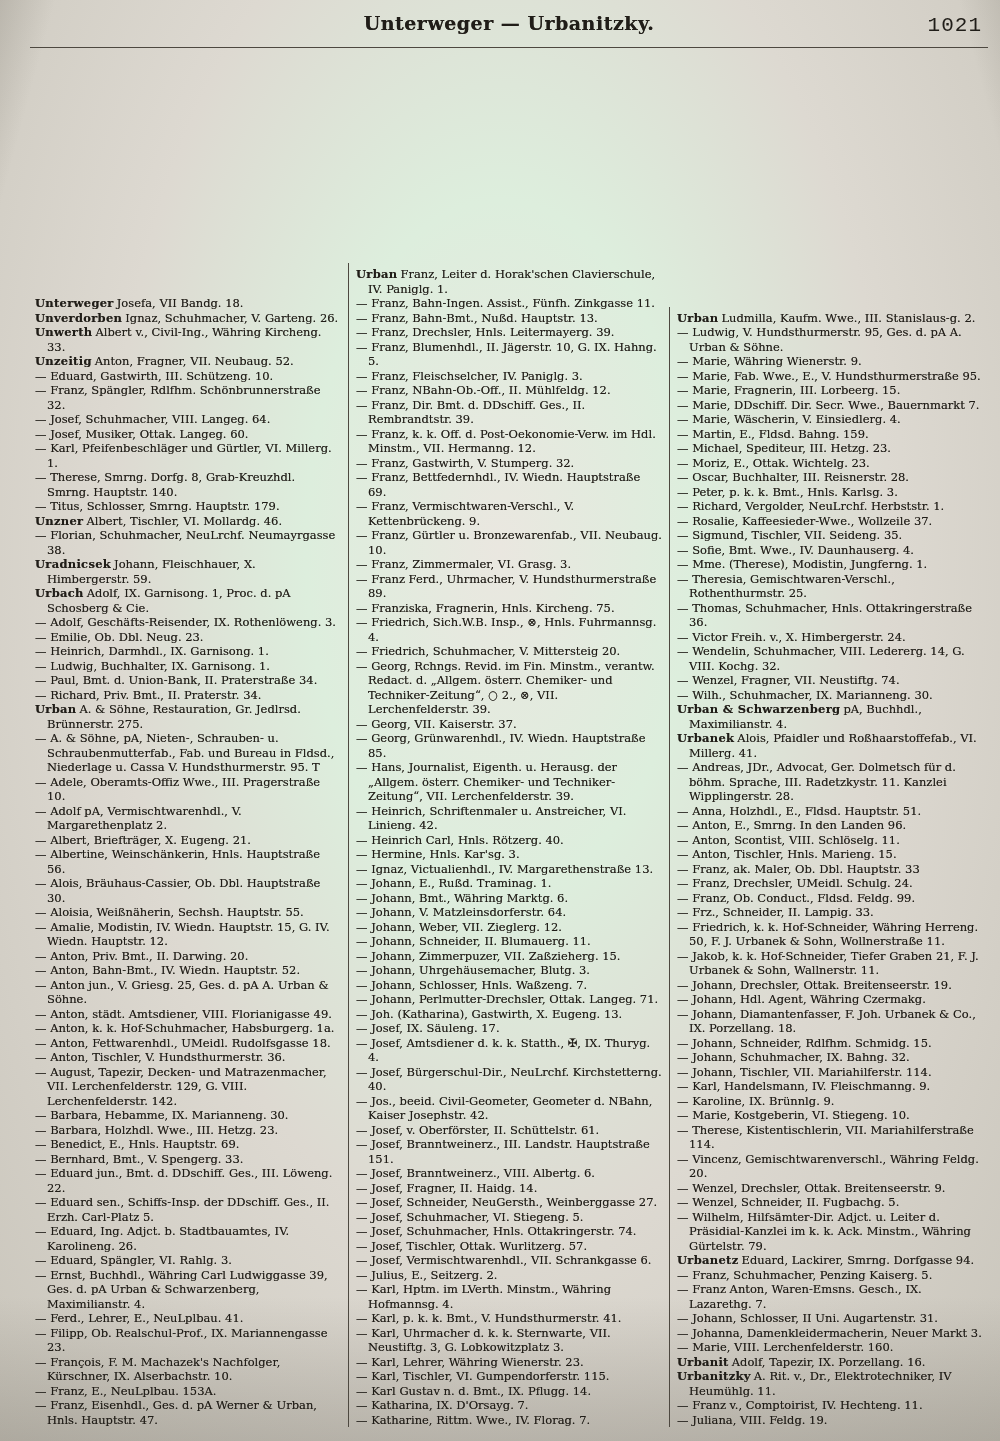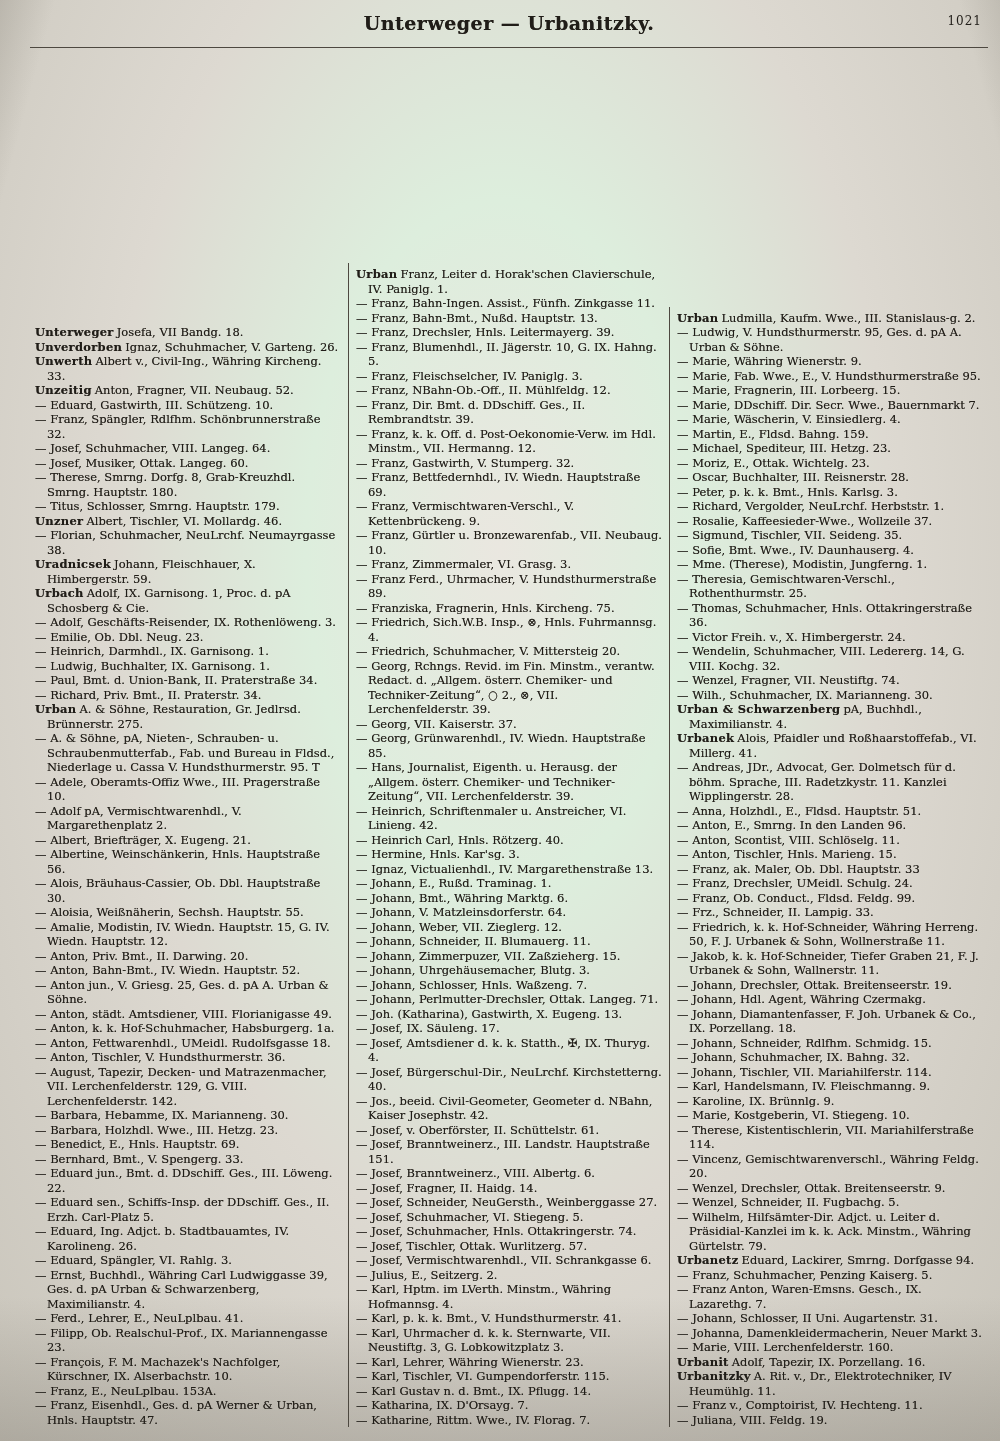--- a/index.html
+++ b/index.html
@@ -12,21 +12,21 @@
       radial-gradient(ellipse at 50% 38%, #eae7e0 0%, #ded ,#ddd9d1 55%, #c9c5bb 100%);
     background-color:#dcd8d0;
     font-family:"DejaVu Serif","Liberation Serif",serif;
     color:#201d18;
   }
   .page-header { position:absolute; top:12px; left:34px; right:16px; height:34px; }
   .running-title {
     text-align:center; font-weight:bold; font-size:19px; letter-spacing:.5px;
     text-shadow:0 0 .5px rgba(20,15,10,.7);
   }
-  .page-number { position:absolute; right:2px; top:2px; font-size:12px; letter-spacing:1px; }
+  .page-number { position:absolute; right:2px; top:2px; font-size:21px; letter-spacing:1px;font-family:Liberation Mono, monospace; }
   .header-rule { position:absolute; top:47px; left:30px; right:12px; border-top:1.3px solid #4d4840; }
   .columns {
     position:absolute; top:50px; left:28px; right:10px; bottom:14px;
     display:flex; align-items:flex-end;
   }
   .col {
     flex:1 1 0; min-width:0; padding:4px 7px 0 7px; overflow:hidden;
     font-size:11.5px; line-height:14.5px;
     text-shadow:0 0 .35px rgba(25,20,12,.55);
   }
@@ -63,21 +63,24 @@
         <div class="entry">
     <span class="entry-text">— Franz, Spängler, Rdlfhm. Schönbrunnerstraße 32.</span>
   </div>
         <div class="entry">
     <span class="entry-text">— Josef, Schuhmacher, VIII. Langeg. 64.</span>
   </div>
         <div class="entry">
     <span class="entry-text">— Josef, Musiker, Ottak. Langeg. 60.</span>
   </div>
         <div class="entry">
-    <span class="entry-text">— Therese, Smrng. Dorfg. 8, Grab-Kreuzhdl. Smrng. Hauptstr. 180.</span>
+    <span class="entry-text">— Karl, Pfeifenbeschläger und Gürtler, VI. Millerg. 1.</span>
+  </div>
+        <div class="entry">
+    <span class="entry-text">— Therese, Smrng. Dorfg. 8, Grab-Kreuzhdl. Smrng. Hauptstr. 140.</span>
   </div>
         <div class="entry">
     <span class="entry-text">— Titus, Schlosser, Smrng. Hauptstr. 179.</span>
   </div>
         <div class="entry">
     <span class="surname">Unzner</span><span class="entry-text">Albert, Tischler, VI. Mollardg. 46.</span>
   </div>
         <div class="entry">
     <span class="entry-text">— Florian, Schuhmacher, NeuLrchf. Neumayrgasse 38.</span>
   </div>

